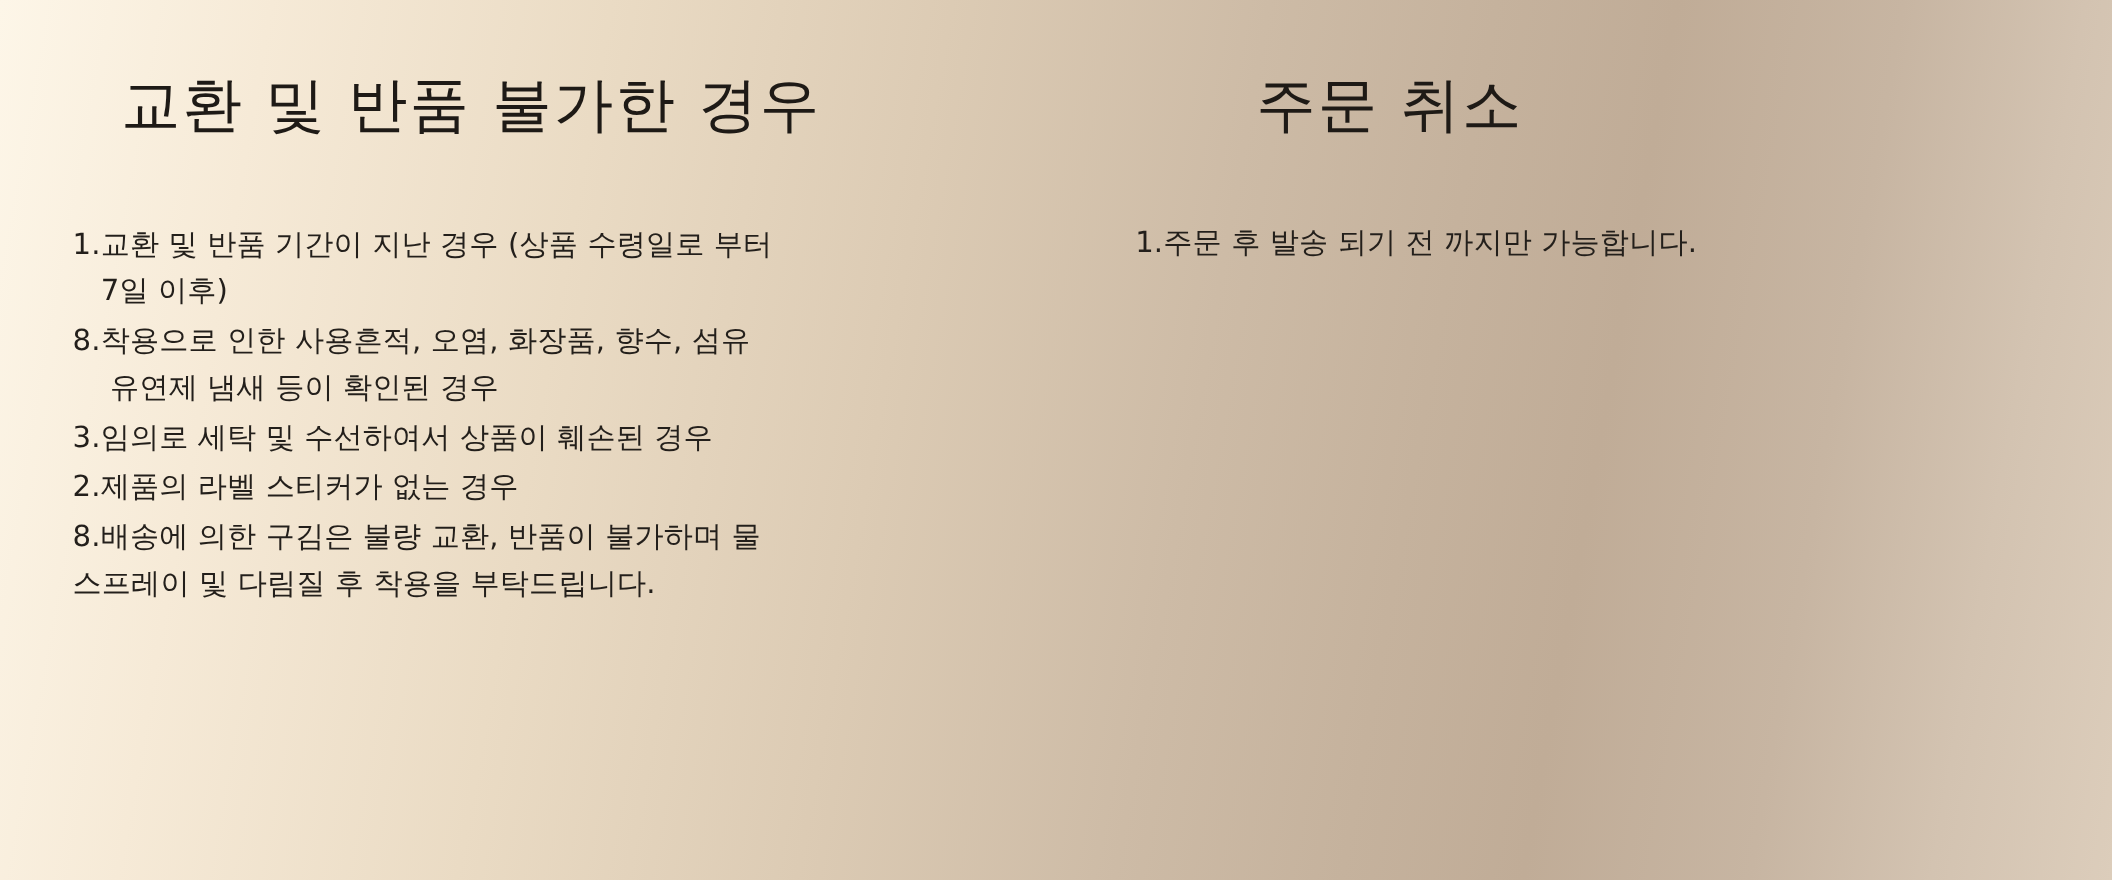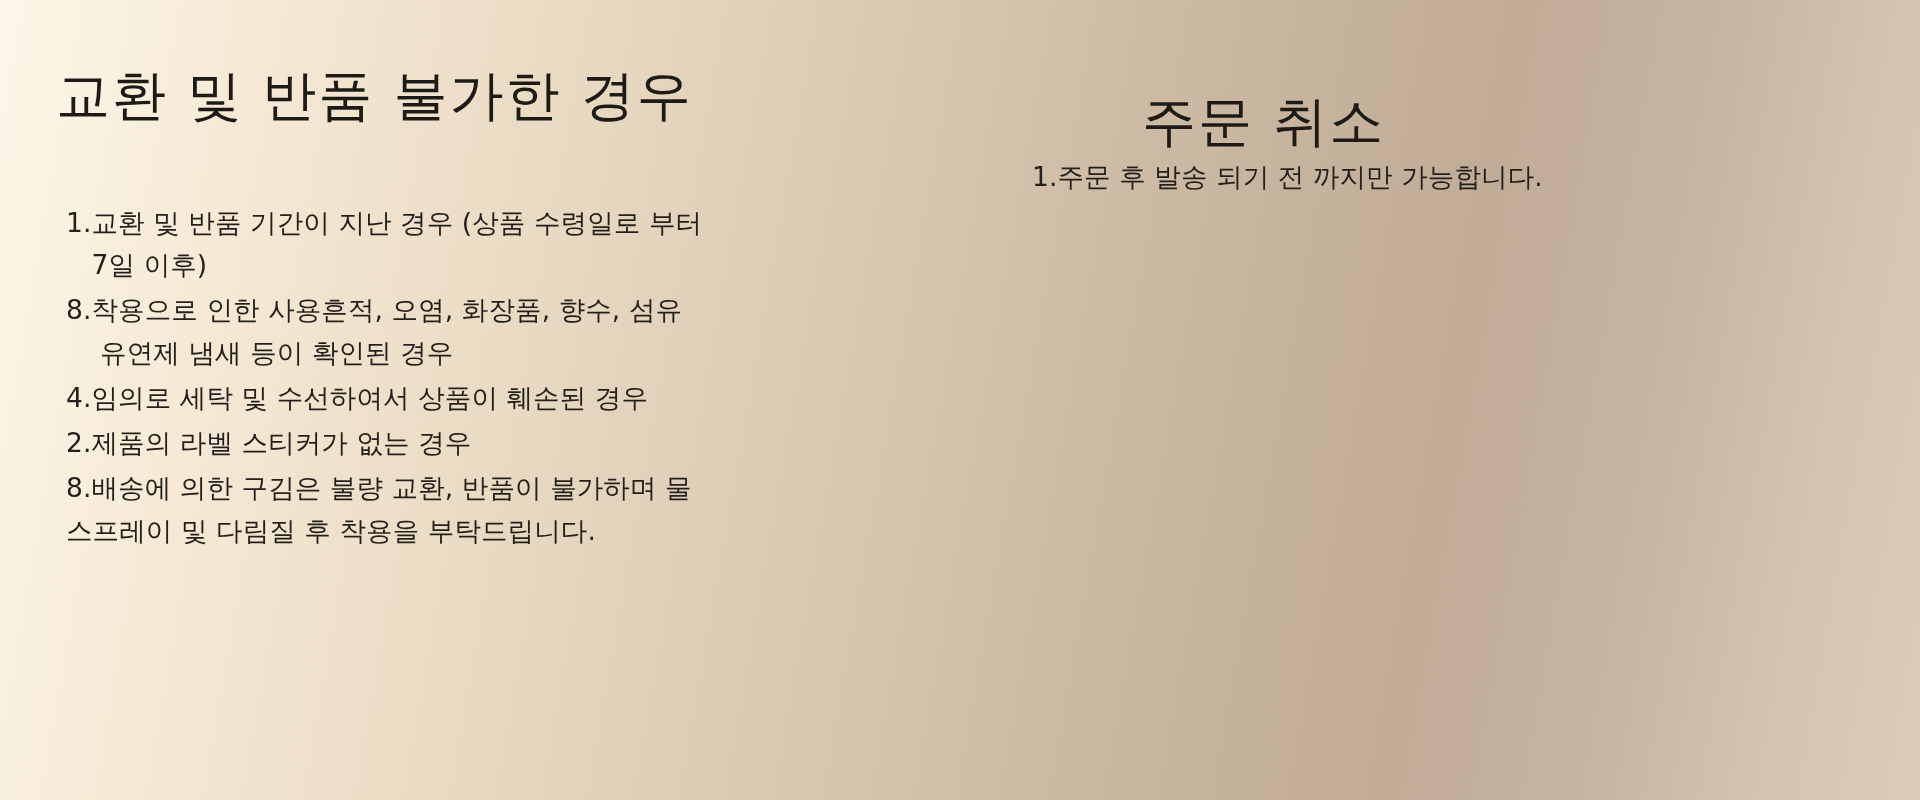--- a/index.html
+++ b/index.html
@@ -50,36 +50,36 @@
   .heading {
     color: #1e1a16;
     font-size: 54px;
     font-weight: 400;
     letter-spacing: 2px;
     line-height: 1.25;
     margin: 0;
     white-space: nowrap;
   }
   .heading-left {
-    padding-left: 56px;
+    padding-left: 110px;
   }
   .heading-right {
     padding-left: 132px;
-    margin-top: 26px;
   }
   .list {
     list-style: none;
     margin: 0;
     padding: 0;
   }
   .list-left {
     margin-top: 72px;
     padding-left: 66px;
   }
   .list-right {
+    margin-top: 70px;
     padding-left: 22px;
   }
   .item {
     color: #231f1b;
     font-size: 26.5px;
     line-height: 1.62;
     font-weight: 400;
     letter-spacing: 0.1px;
     white-space: pre-wrap;
   }
@@ -93,21 +93,21 @@
 <div class="page">
   <div class="columns">
 
     <div class="col col-left">
       <h1 class="heading heading-left">교환 및 반품 불가한 경우</h1>
       <ul class="list list-left">
         <li class="item">1.교환 및 반품 기간이 지난 경우 (상품 수령일로 부터
    7일 이후)</li>
         <li class="item">8.착용으로 인한 사용흔적, 오염, 화장품, 향수, 섬유
     유연제 냄새 등이 확인된 경우</li>
-        <li class="item">4.임의로 세탁 및 수선하여서 상품이 훼손된 경우</li>
+        <li class="item">3.임의로 세탁 및 수선하여서 상품이 훼손된 경우</li>
         <li class="item">2.제품의 라벨 스티커가 없는 경우</li>
         <li class="item">8.배송에 의한 구김은 불량 교환, 반품이 불가하며 물
 스프레이 및 다림질 후 착용을 부탁드립니다.</li>
       </ul>
     </div>
 
     <div class="col col-right">
       <h1 class="heading heading-right">주문 취소</h1>
       <ul class="list list-right">
         <li class="item">1.주문 후 발송 되기 전 까지만 가능합니다.</li>

